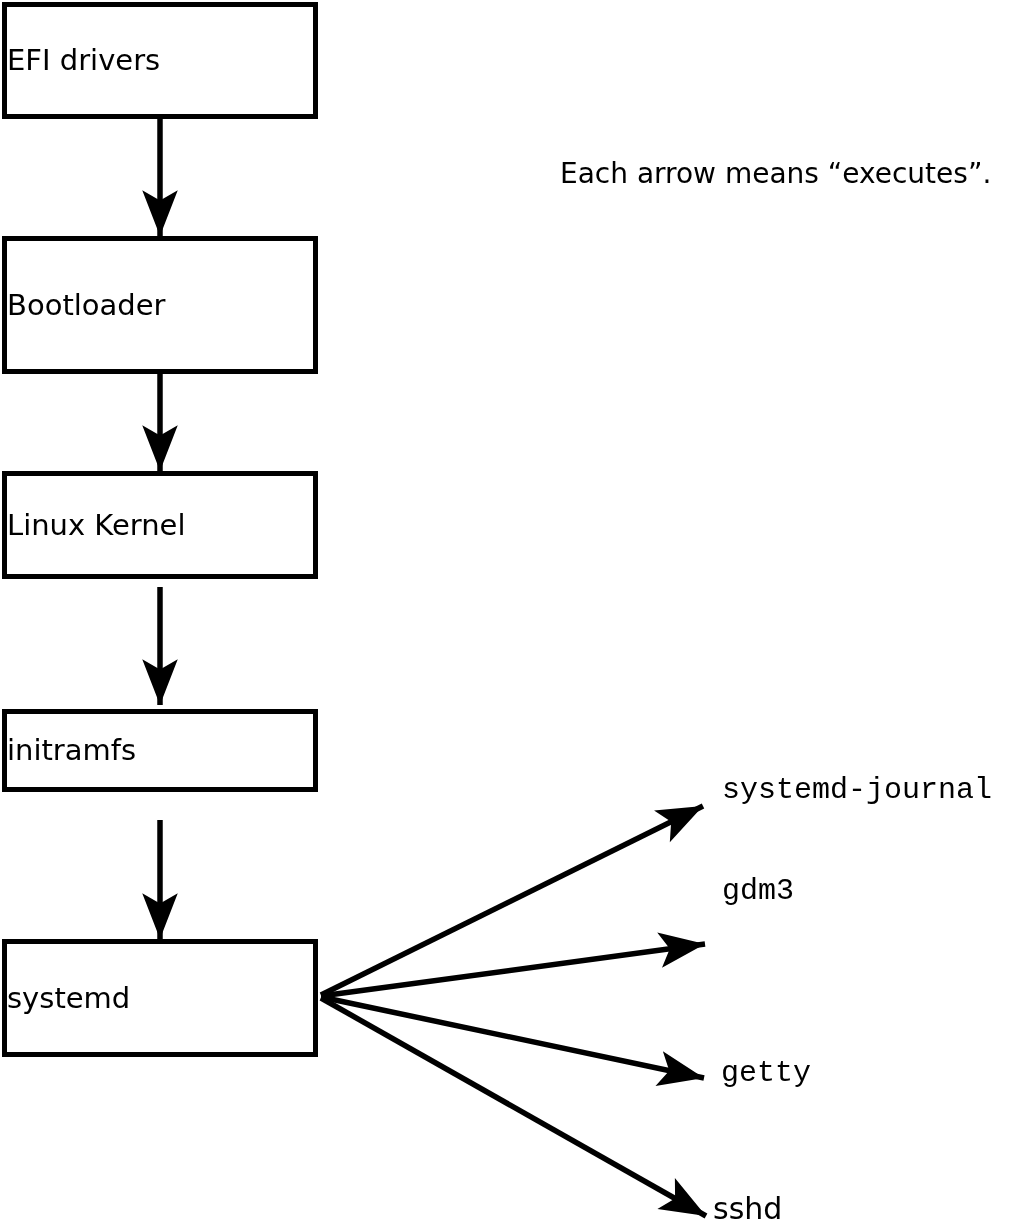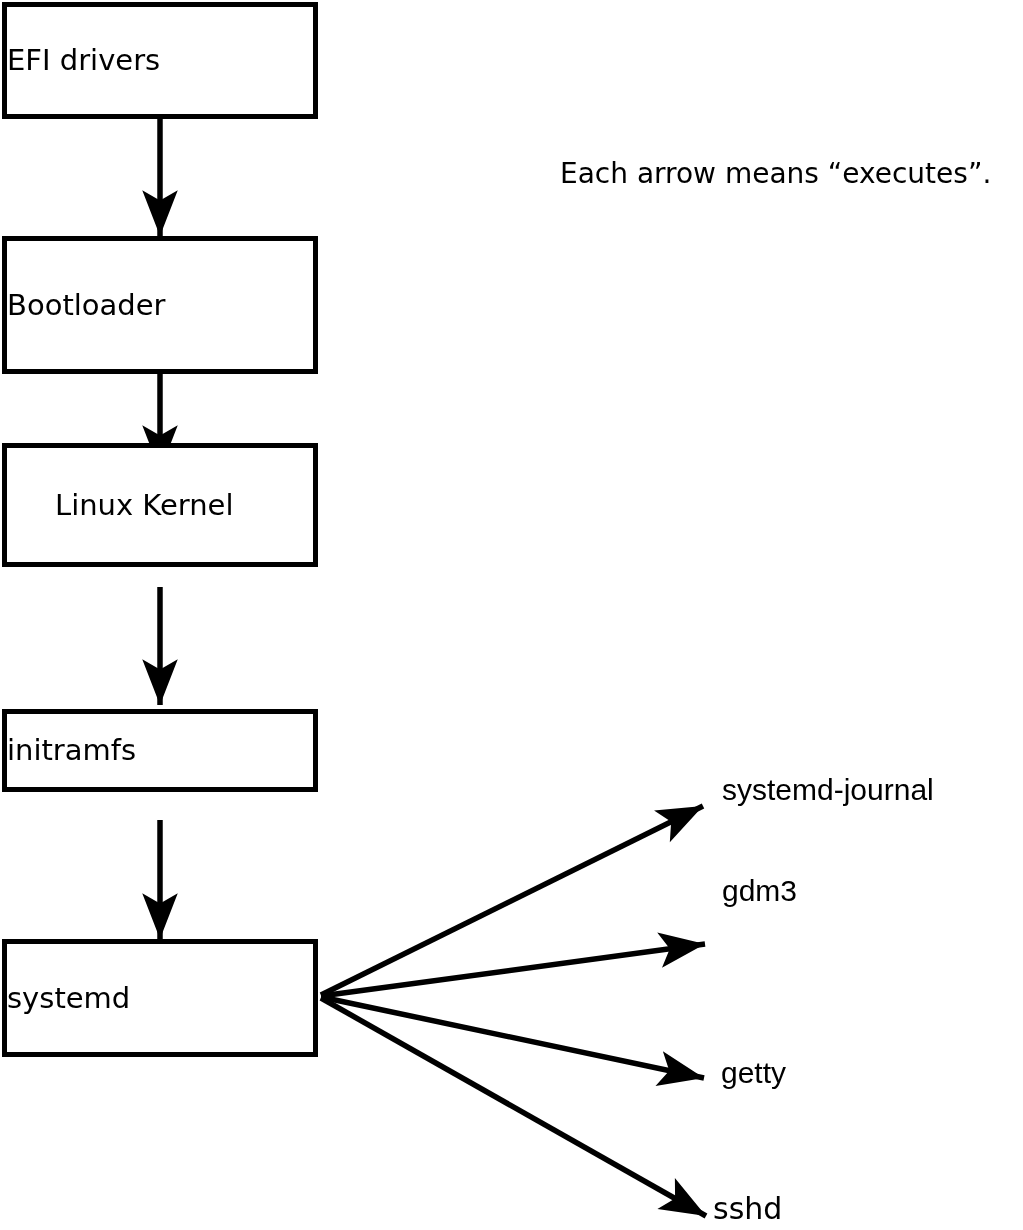--- a/index.html
+++ b/index.html
@@ -38,21 +38,21 @@
     font-size: 29px;
     line-height: 1;
     white-space: nowrap;
   }
   .proc {
     position: absolute;
     line-height: 1;
     white-space: nowrap;
   }
   .mono {
-    font-family: Liberation Sans, sans-serif;
+    font-family: Liberation Mono, monospace;
     font-size: 30px;
   }
   .sans {
     font-family: "DejaVu Sans", sans-serif;
     font-size: 30px;
   }
   .caption {
     position: absolute;
     left: 560px;
     top: 160px;
@@ -83,21 +83,21 @@
     <line x1="321" y1="997" x2="704" y2="1078" stroke="#000000" stroke-width="5.5" marker-end="url(#ah)"></line>
     <line x1="321" y1="998" x2="706" y2="1216" stroke="#000000" stroke-width="5.5" marker-end="url(#ah)"></line>
   </svg>
 
   <div class="box" style="top:2px;   height:117px;">
     <span>EFI drivers</span>
   </div>
   <div class="box" style="top:236px; height:138px;">
     <span>Bootloader</span>
   </div>
-  <div class="box" style="top:443px; height:124px;padding-left:48px;">
+  <div class="box" style="top:471px; height:108px;">
     <span>Linux Kernel</span>
   </div>
   <div class="box" style="top:709px; height:83px;">
     <span>initramfs</span>
   </div>
   <div class="box" style="top:939px; height:118px;">
     <span>systemd</span>
   </div>
 
   <div class="proc mono" style="left:722px; top:775px;">systemd-journal</div>

